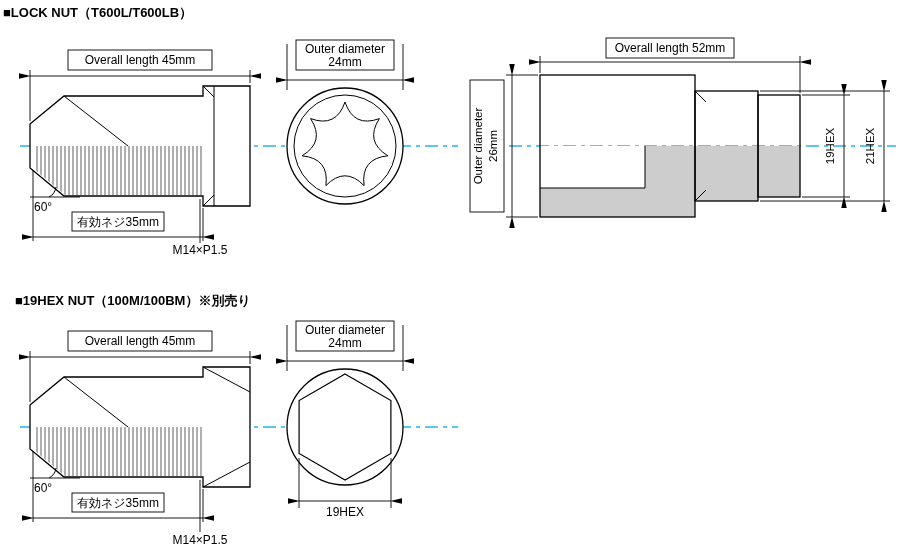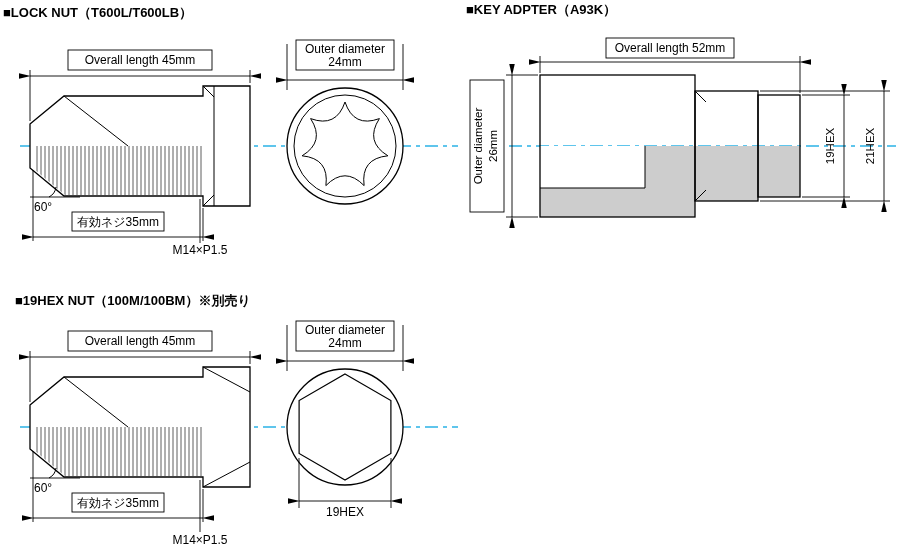--- a/index.html
+++ b/index.html
@@ -19,21 +19,20 @@
   .extline{stroke:#000;stroke-width:0.9;fill:none;}
   .labelbox{fill:#ffffff;stroke:#000;stroke-width:0.9;}
   .gray{fill:#cdcdcd;stroke:none;}
 </style>
 </head>
 <body>
 
 <div id="stage">
 
   <div id="title-lock-nut" class="section-title">■LOCK NUT（T600L/T600LB）</div>
-  <div id="title-key-adapter" class="section-title">■KEY ADPTER（A93K）</div>
   <div id="title-hex-nut" class="section-title">■19HEX NUT（100M/100BM）※別売り</div>
 
   <svg width="900" height="554" viewBox="0 0 900 554">
     <defs>
       <marker id="arr" viewBox="0 0 12 8" refX="0.8" refY="4" markerWidth="12" markerHeight="8" orient="auto-start-reverse" markerUnits="userSpaceOnUse">
         <path d="M0,4 L12,1.2 L12,6.8 Z" fill="#000"></path>
       </marker>
       <pattern id="thr" width="4" height="10" patternUnits="userSpaceOnUse">
         <path d="M1,0 V10" stroke="#333" stroke-width="0.8"></path>
       </pattern>

